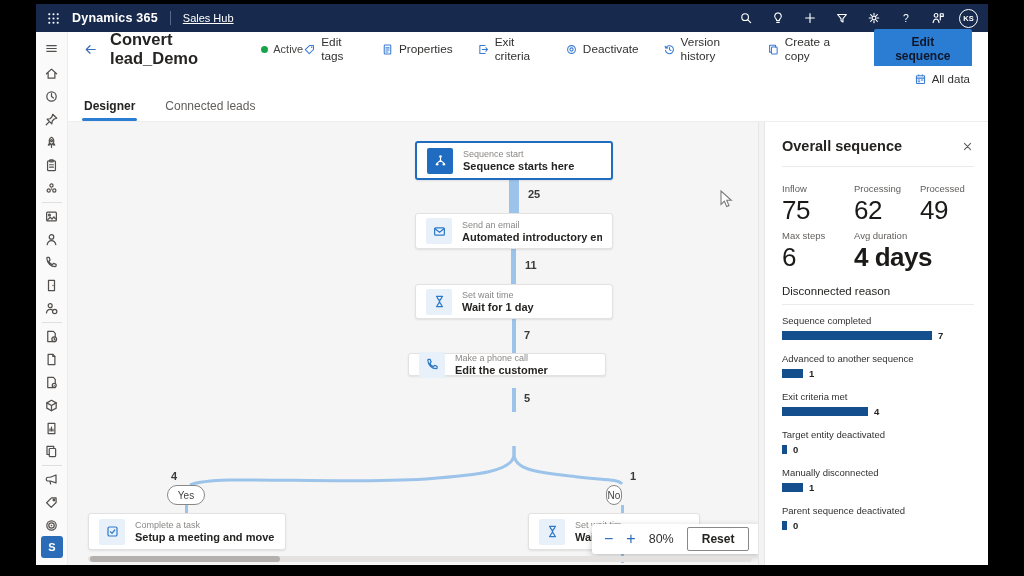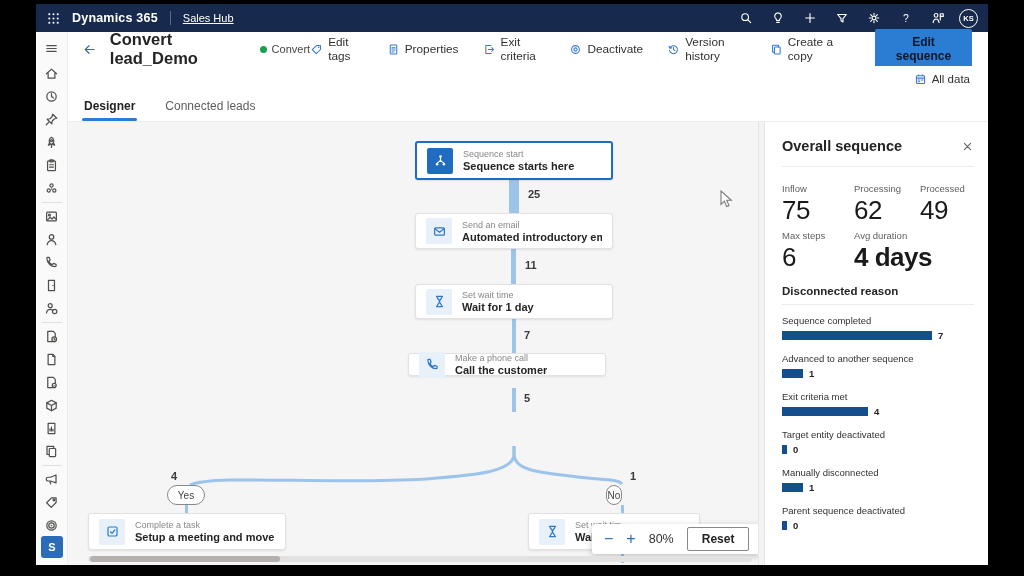--- a/index.html
+++ b/index.html
@@ -112,21 +112,21 @@
   .panel-title { font-size:14.5px; font-weight:700; color:#252423; }
   .close { color:#605e5c; display:flex; cursor:pointer; }
   .close svg { width:13px; height:13px; }
   .stats-row { display:flex; margin-top:16px; }
   .stats-row.second { margin-top:4px; }
   .stat { min-width:72px; }
   .stat.mid { min-width:66px; }
   .stat-label { font-size:9.5px; color:#605e5c; margin-bottom:1px; }
   .stat-value { font-size:26px; color:#1b1a19; letter-spacing:-.5px; }
   .stat-value.big { font-weight:700; }
-  .dr-title { font-size:11.5px; font-weight:700; color:#252423; margin-top:12px;
+  .dr-title { font-size:11.5px; font-weight:400; color:#252423; margin-top:12px;
     padding-bottom:7px; border-bottom:1px solid #edebe9; }
   #dr-list { margin-top:10px; }
   .dr-item { margin-bottom:12px; }
   .dr-label { font-size:9.5px; color:#323130; margin-bottom:4px; }
   .dr-barrow { display:flex; align-items:center; gap:6px; }
   .dr-bar { height:9px; }
   .dr-val { font-size:9.5px; font-weight:700; color:#252423; }
 </style>
 </head>
 <body>
@@ -347,21 +347,21 @@
 
       <div class="hdr">
         <div class="back">
               <svg viewBox="0 0 16 16" fill="none" stroke="currentColor" stroke-width="1.3" stroke-linecap="round" stroke-linejoin="round">
                 <path d="M13 8H3.5M7.5 4 3.5 8l4 4"></path>
               </svg>
             </div>
         <div class="pg-title">Convert lead_Demo</div>
         <div class="status">
           <span class="dot"></span>
-          <span>Convert</span>
+          <span>Active</span>
         </div>
         <div class="cmds">
           <div class="cmd">
             <span class="ci">
                   <svg viewBox="0 0 16 16" fill="none" stroke="currentColor" stroke-width="1.3" stroke-linecap="round" stroke-linejoin="round">
                     <path d="M2.8 8.3 8 3.1h4.9V8L7.7 13.2z"></path>
                     <circle cx="10.7" cy="5.3" r="1" fill="currentColor" stroke="none"></circle>
                   </svg>
                 </span>
             <span>Edit tags</span>
@@ -495,21 +495,21 @@
             </span>
           </div>
           <div class="node" style="left:340px;top:231px;width:198px;height:23px">
             <span class="nicon">
                   <svg viewBox="0 0 16 16" fill="none" stroke="currentColor" stroke-width="1.3" stroke-linecap="round" stroke-linejoin="round">
                     <path d="M3 3.5C3 3 3.4 2.6 3.9 2.6h1.6l1 2.8-1.3 1.2c.7 1.7 2 3 3.7 3.7l1.2-1.3 2.8 1v1.6c0 .5-.4.9-.9.9C7.2 12.6 3.4 8.8 3 3.5z"></path>
                   </svg>
                 </span>
             <span class="ntext">
               <span class="nkind">Make a phone call</span>
-              <span class="nlabel">Call the customer</span>
+              <span class="nlabel">Edit the customer</span>
             </span>
           </div>
           <div class="node" style="left:20px;top:391px;width:198px;height:37px">
             <span class="nicon">
                   <svg viewBox="0 0 16 16" fill="none" stroke="currentColor" stroke-width="1.3" stroke-linecap="round" stroke-linejoin="round">
                     <rect x="3.2" y="3.2" width="9.6" height="9.6" rx="1.4"></rect>
                     <path d="m5.8 8.3 1.7 1.7 2.9-3.6"></path>
                   </svg>
                 </span>
             <span class="ntext">

